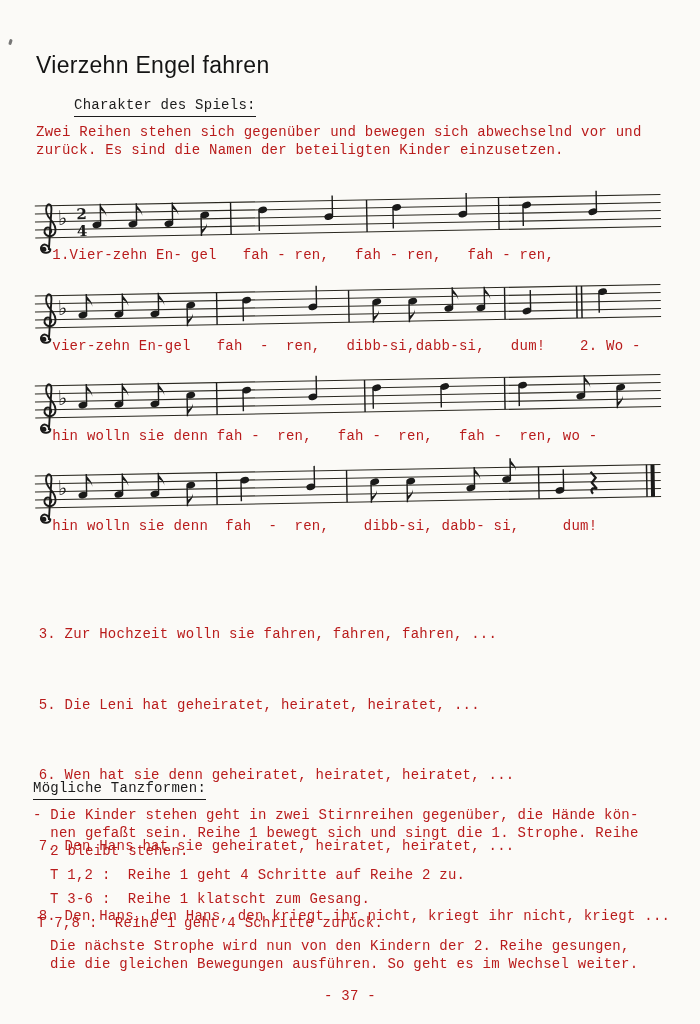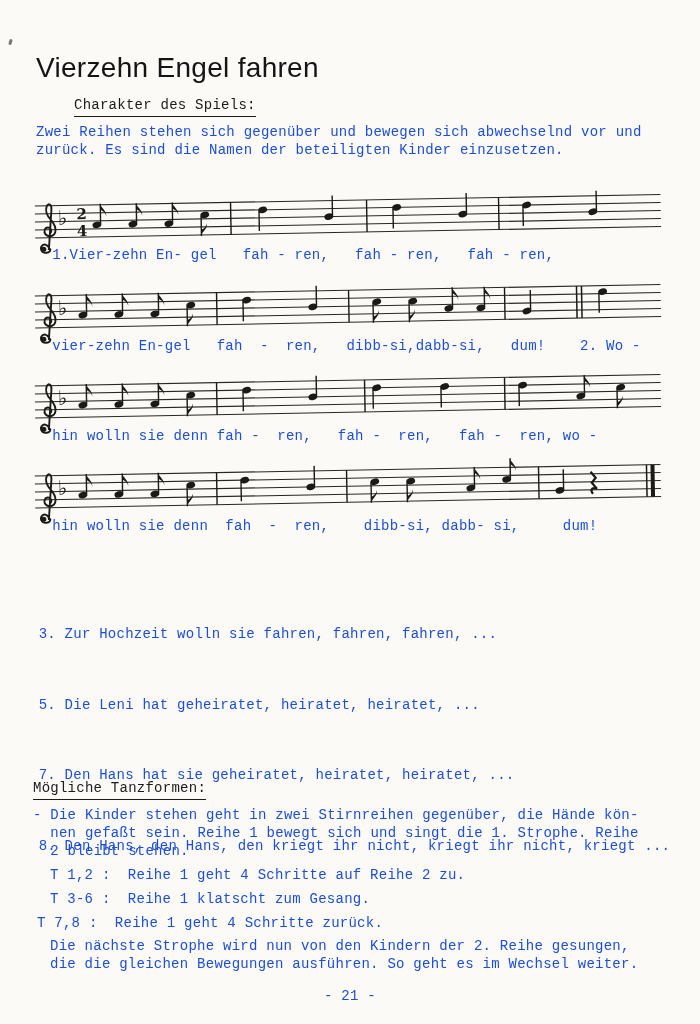--- a/index.html
+++ b/index.html
@@ -6,25 +6,25 @@
   body{
     width:700px;height:1024px;position:relative;overflow:hidden;
     background:#fbfaf7;
     font-family:"Liberation Mono","DejaVu Sans Mono",monospace;
     color:#1b1b1b;
   }
   .abs{position:absolute;}
   .mono{
     font-family:"Liberation Mono","DejaVu Sans Mono",monospace;
     font-size:14px;line-height:18.2px;letter-spacing:.25px;
-    white-space:pre;color:#1d4ed8;
+    white-space:pre;color:#b91c1c;
   }
   .title{
     font-family:"Liberation Sans","DejaVu Sans",sans-serif;
-    font-size:28px;letter-spacing:.3px;color:#141414;font-weight:500;
+    font-size:23px;letter-spacing:.3px;color:#141414;font-weight:500;
   }
   .heading{
     font-size:14px;letter-spacing:.25px;white-space:pre;
     border-bottom:1.3px solid #1b1b1b;padding-bottom:2.5px;
     display:inline-block;
   }
   .verses{line-height:23.5px;}
   .tline{line-height:18.2px;}
   .staff{transform:rotate(-1.05deg);transform-origin:0 60%;}
   .speck{
@@ -225,33 +225,34 @@
       <path d="M556,6 L561,12 L557,17 L562,23 C557,21 555,24 558,28" stroke="#1a1a19" stroke-width="2.2" fill="none"></path>
       <line x1="612" y1="0" x2="612" y2="32" stroke="#1a1a19" stroke-width="1.5"></line>
       <rect x="616" y="0" width="4" height="32" fill="#1a1a19"></rect>
     </svg>
   <div class="abs mono" style="left:35px;top:517px;">  hin wolln sie denn  fah  -  ren,    dibb-si, dabb- si,     dum!</div>
 </div>
 
 <div class="abs mono verses" style="left:30px;top:576px;">
   <div> 3. Zur Hochzeit wolln sie fahren, fahren, fahren, ...</div>
   <div> 5. Die Leni hat geheiratet, heiratet, heiratet, ...</div>
+  <div> 6. Wen hat sie denn geheiratet, heiratet, heiratet, ...</div>
   <div> 7. Den Hans hat sie geheiratet, heiratet, heiratet, ...</div>
   <div> 8. Den Hans, den Hans, den kriegt ihr nicht, kriegt ihr nicht, kriegt ...</div>
   
   
 </div>
 
 <div class="abs" style="left:33px;top:779px;">
   <span class="heading">Mögliche Tanzformen:</span>
 </div>
 <div class="abs mono" style="left:33px;top:806px;">- Die Kinder stehen geht in zwei Stirnreihen gegenüber, die Hände kön-</div>
 <div class="abs mono" style="left:33px;top:824px;">  nen gefaßt sein. Reihe 1 bewegt sich und singt die 1. Strophe. Reihe</div>
 <div class="abs mono" style="left:33px;top:842px;">  2 bleibt stehen.</div>
 
 <div class="abs mono tline" style="left:50px;top:866px;">T 1,2 :  Reihe 1 geht 4 Schritte auf Reihe 2 zu.</div>
 <div class="abs mono tline" style="left:50px;top:890px;">T 3-6 :  Reihe 1 klatscht zum Gesang.</div>
 <div class="abs mono tline" style="left:37px;top:914px;">T 7,8 :  Reihe 1 geht 4 Schritte zurück.</div>
 
 <div class="abs mono" style="left:50px;top:937px;">Die nächste Strophe wird nun von den Kindern der 2. Reihe gesungen,</div>
 <div class="abs mono" style="left:50px;top:955px;">die die gleichen Bewegungen ausführen. So geht es im Wechsel weiter.</div>
 
-<div class="abs mono pagenum" style="left:0px;top:987px;">- 21 -</div>
+<div class="abs mono pagenum" style="left:0px;top:987px;">- 37 -</div>
 
 </body></html>

